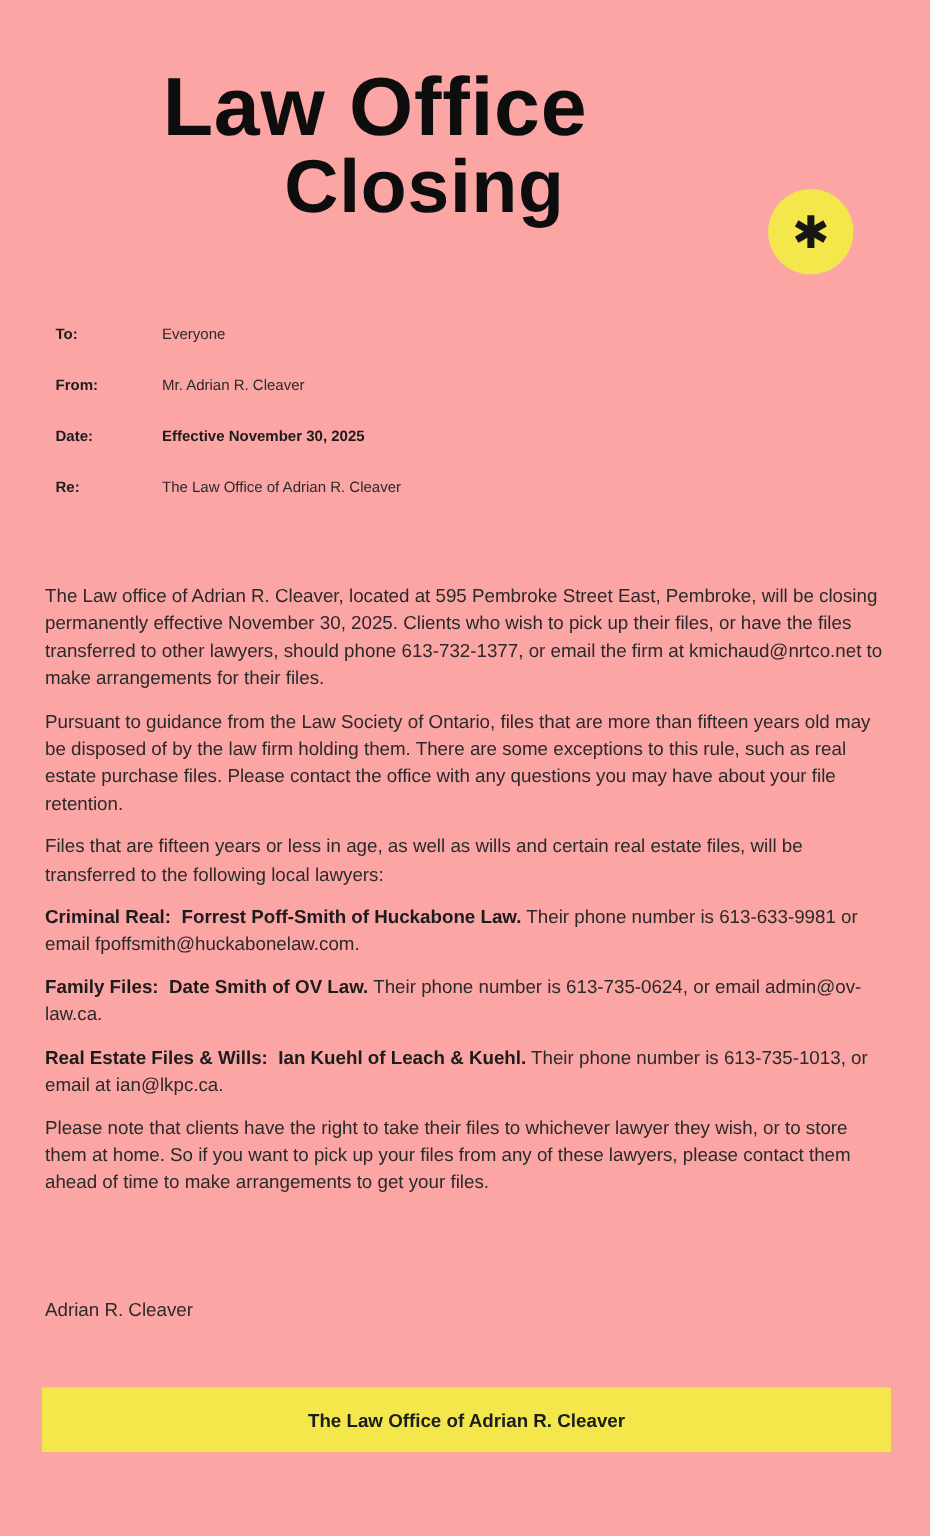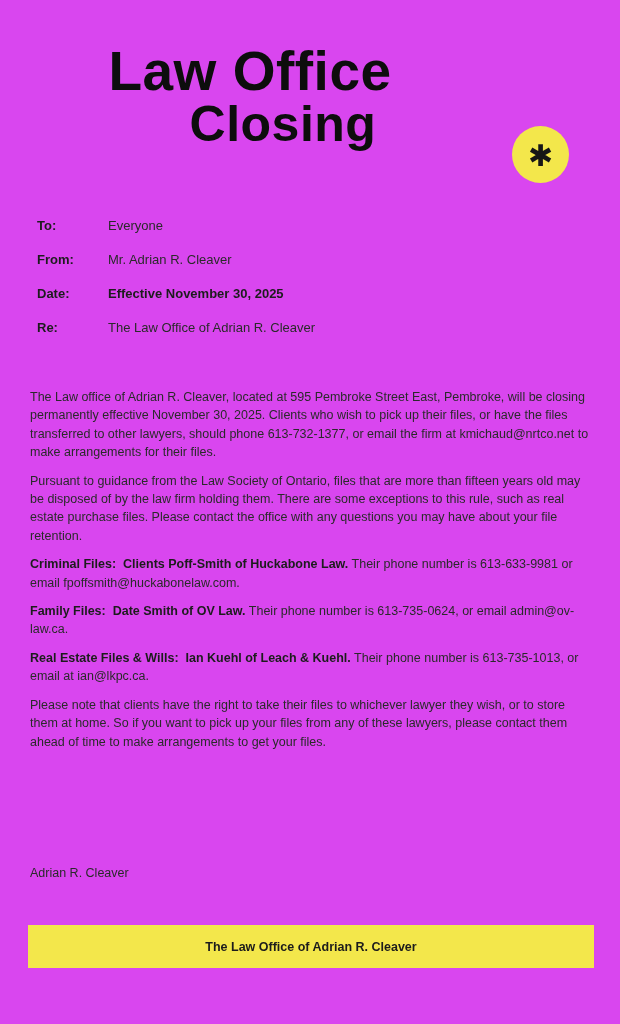--- a/index.html
+++ b/index.html
@@ -9,21 +9,21 @@
   }
   * { margin: 0; padding: 0; box-sizing: border-box; }
   html, body { background: #e8e8e8; }
   body { font-family: "Liberation Sans", "DejaVu Sans", sans-serif; }
 
   .page {
     position: relative;
     width: 620px;
     height: 1024px;
     margin: 0 auto;
-    background: #d946ef;
+    background: #fca5a5;
     color: var(--ink);
     overflow: hidden;
   }
 
   
   .title-l1 {
     position: absolute;
     top: 44px; left: 0;
     width: 500px;
     text-align: center;
@@ -61,21 +61,21 @@
     font-weight: 700;
     color: #161616;
     line-height: 1;
     margin-top: 3px;
   }
 
   
   .memo {
     position: absolute;
     top: 218px; left: 37px;
-    font-size: 13px;
+    font-size: 10px;
   }
   .memo-row { display: flex; margin-bottom: 18px; height: 16px; align-items: baseline; }
   .memo-label { width: 71px; font-weight: 700; color: #1c1c1c; }
   .memo-value { color: #2a2a2a; }
   .memo-value.bold { font-weight: 700; color: #1c1c1c; }
 
   
   .message {
     position: absolute;
     top: 388px; left: 30px;
@@ -140,22 +140,23 @@
     <div class="memo-row">
       <div class="memo-label">Re:</div>
       <div class="memo-value">The Law Office of Adrian R. Cleaver</div>
     </div>
   </div>
 
   <div class="message">
 
     <p>The Law office of Adrian R. Cleaver, located at 595 Pembroke Street East, Pembroke, will be closing permanently effective November 30, 2025. Clients who wish to pick up their files, or have the files transferred to other lawyers, should phone 613-732-1377, or email the firm at kmichaud@nrtco.net to make arrangements for their files.</p>
     <p>Pursuant to guidance from the Law Society of Ontario, files that are more than fifteen years old may be disposed of by the law firm holding them. There are some exceptions to this rule, such as real estate purchase files. Please contact the office with any questions you may have about your file retention.</p>
+    <p>Files that are fifteen years or less in age, as well as wills and certain real estate files, will be transferred to the following local lawyers:</p>
 
-    <p><span class="lead">Criminal Files:  Clients Poff-Smith of Huckabone Law.</span><span class="detail"> Their phone number is 613-633-9981 or email fpoffsmith@huckabonelaw.com.</span></p>
+    <p><span class="lead">Criminal Real:  Forrest Poff-Smith of Huckabone Law.</span><span class="detail"> Their phone number is 613-633-9981 or email fpoffsmith@huckabonelaw.com.</span></p>
 
     <p><span class="lead">Family Files:  Date Smith of OV Law.</span><span class="detail"> Their phone number is 613-735-0624, or email admin@ov-law.ca.</span></p>
 
     <p><span class="lead">Real Estate Files &amp; Wills:  Ian Kuehl of Leach &amp; Kuehl.</span><span class="detail"> Their phone number is 613-735-1013, or email at ian@lkpc.ca.</span></p>
 
     <p>Please note that clients have the right to take their files to whichever lawyer they wish, or to store them at home. So if you want to pick up your files from any of these lawyers, please contact them ahead of time to make arrangements to get your files.</p>
   </div>
 
   <div class="signature">Adrian R. Cleaver</div>
 

